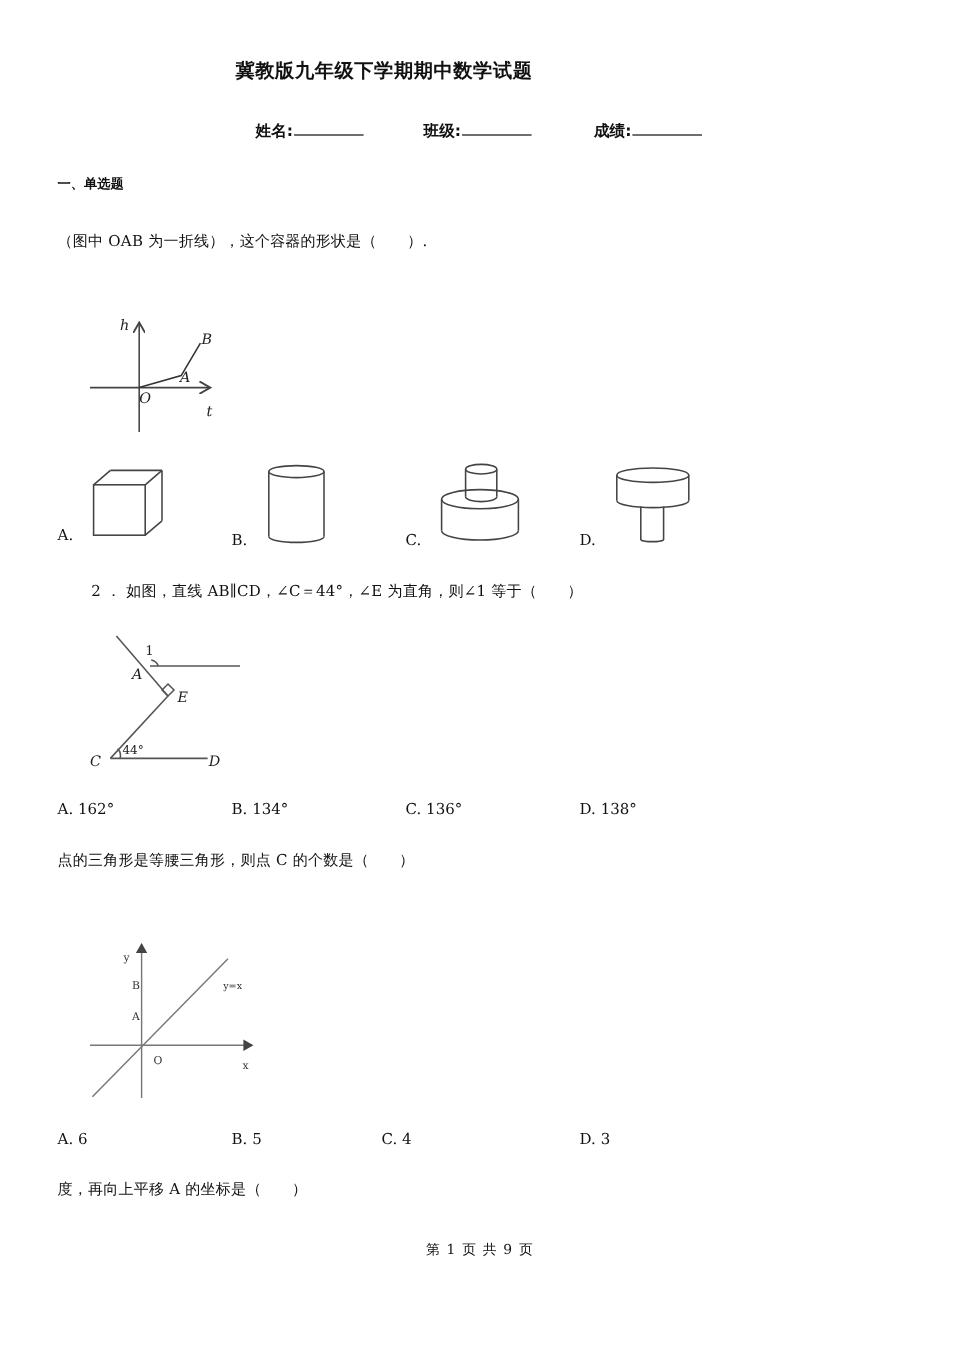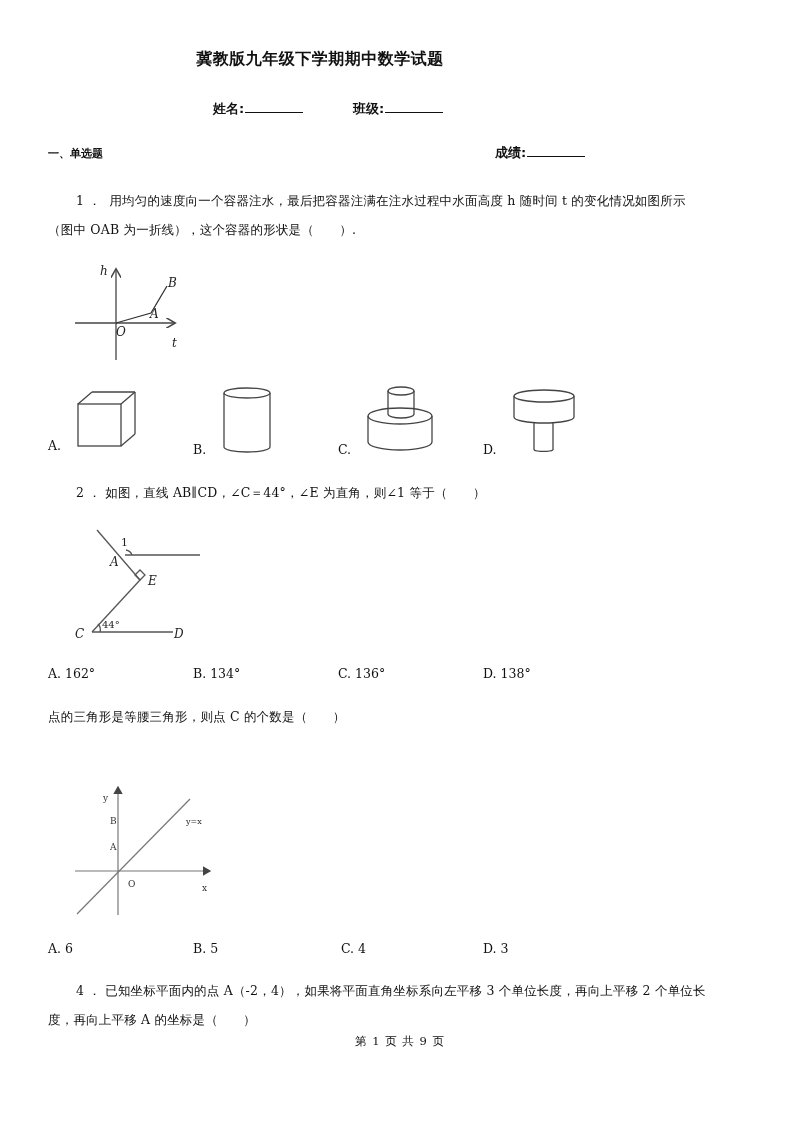--- a/index.html
+++ b/index.html
@@ -19,28 +19,27 @@
 <body>
 
 <div class="abs title">冀教版九年级下学期期中数学试题</div>
 
 <div class="abs field" style="left:213px;">
   <span>姓名:</span><span class="blank"></span>
 </div>
 <div class="abs field" style="left:353px;">
   <span>班级:</span><span class="blank"></span>
 </div>
-<div class="abs field" style="left:495px;margin-top:44px;">
+<div class="abs field" style="left:495px;">
   <span>成绩:</span><span class="blank"></span>
 </div>
 
 <div class="abs section">一、单选题</div>
 
 <div class="abs q" style="top:186px;">
-  <div><span class="num">1 ．</span>&nbsp;&nbsp;<span>用均匀的速度向一个容器注水，最后把容器注满在注水过程中水面高度 h 随时间 t 的变化情况如图所示</span></div>
   <div>（图中 OAB 为一折线），这个容器的形状是（　　）.</div>
 </div>
 
 <svg class="abs" style="left:70px; top:260px;" width="120" height="100">
   <defs>
     <marker id="arr1" markerWidth="8" markerHeight="8" refX="6" refY="4" orient="auto">
         <path d="M0,0 L7,4 L0,8" fill="none" stroke="#444" stroke-width="1.2"></path>
       </marker>
   </defs>
   <line x1="5" y1="63" x2="104" y2="63" stroke="#444" stroke-width="1.3" marker-end="url(#arr1)"></line>
@@ -148,21 +147,20 @@
   <text x="33" y="21" font-size="9" fill="#333">y</text>
   <text x="40" y="44" font-size="9" fill="#333">B</text>
   <text x="40" y="70" font-size="9" fill="#333">A</text>
   <text x="58" y="107" font-size="9" fill="#333">O</text>
   <text x="132" y="111" font-size="9" fill="#333">x</text>
   <text x="116" y="44" font-size="8" fill="#333">y=x</text>
 </svg>
 
 <div class="abs opt" style="left:48px; top:941px;"><span>A.</span> <span>6</span></div>
 <div class="abs opt" style="left:193px; top:941px;"><span>B.</span> <span>5</span></div>
-<div class="abs opt" style="left:341px; top:941px;text-align:center;"><span>C.</span> <span>4</span></div>
+<div class="abs opt" style="left:318px; top:941px;text-align:center;"><span>C.</span> <span>4</span></div>
 <div class="abs opt" style="left:483px; top:941px;"><span>D.</span> <span>3</span></div>
 
 <div class="abs q" style="top:976px;">
-  <div><span class="num">4 ．</span>&nbsp;<span>已知坐标平面内的点 A（-2，4），如果将平面直角坐标系向左平移 3 个单位长度，再向上平移 2 个单位长</span></div>
   <div>度，再向上平移 A 的坐标是（　　）</div>
 </div>
 
 <div class="abs footer">第 1 页 共 9 页</div>
 
 </body></html>

